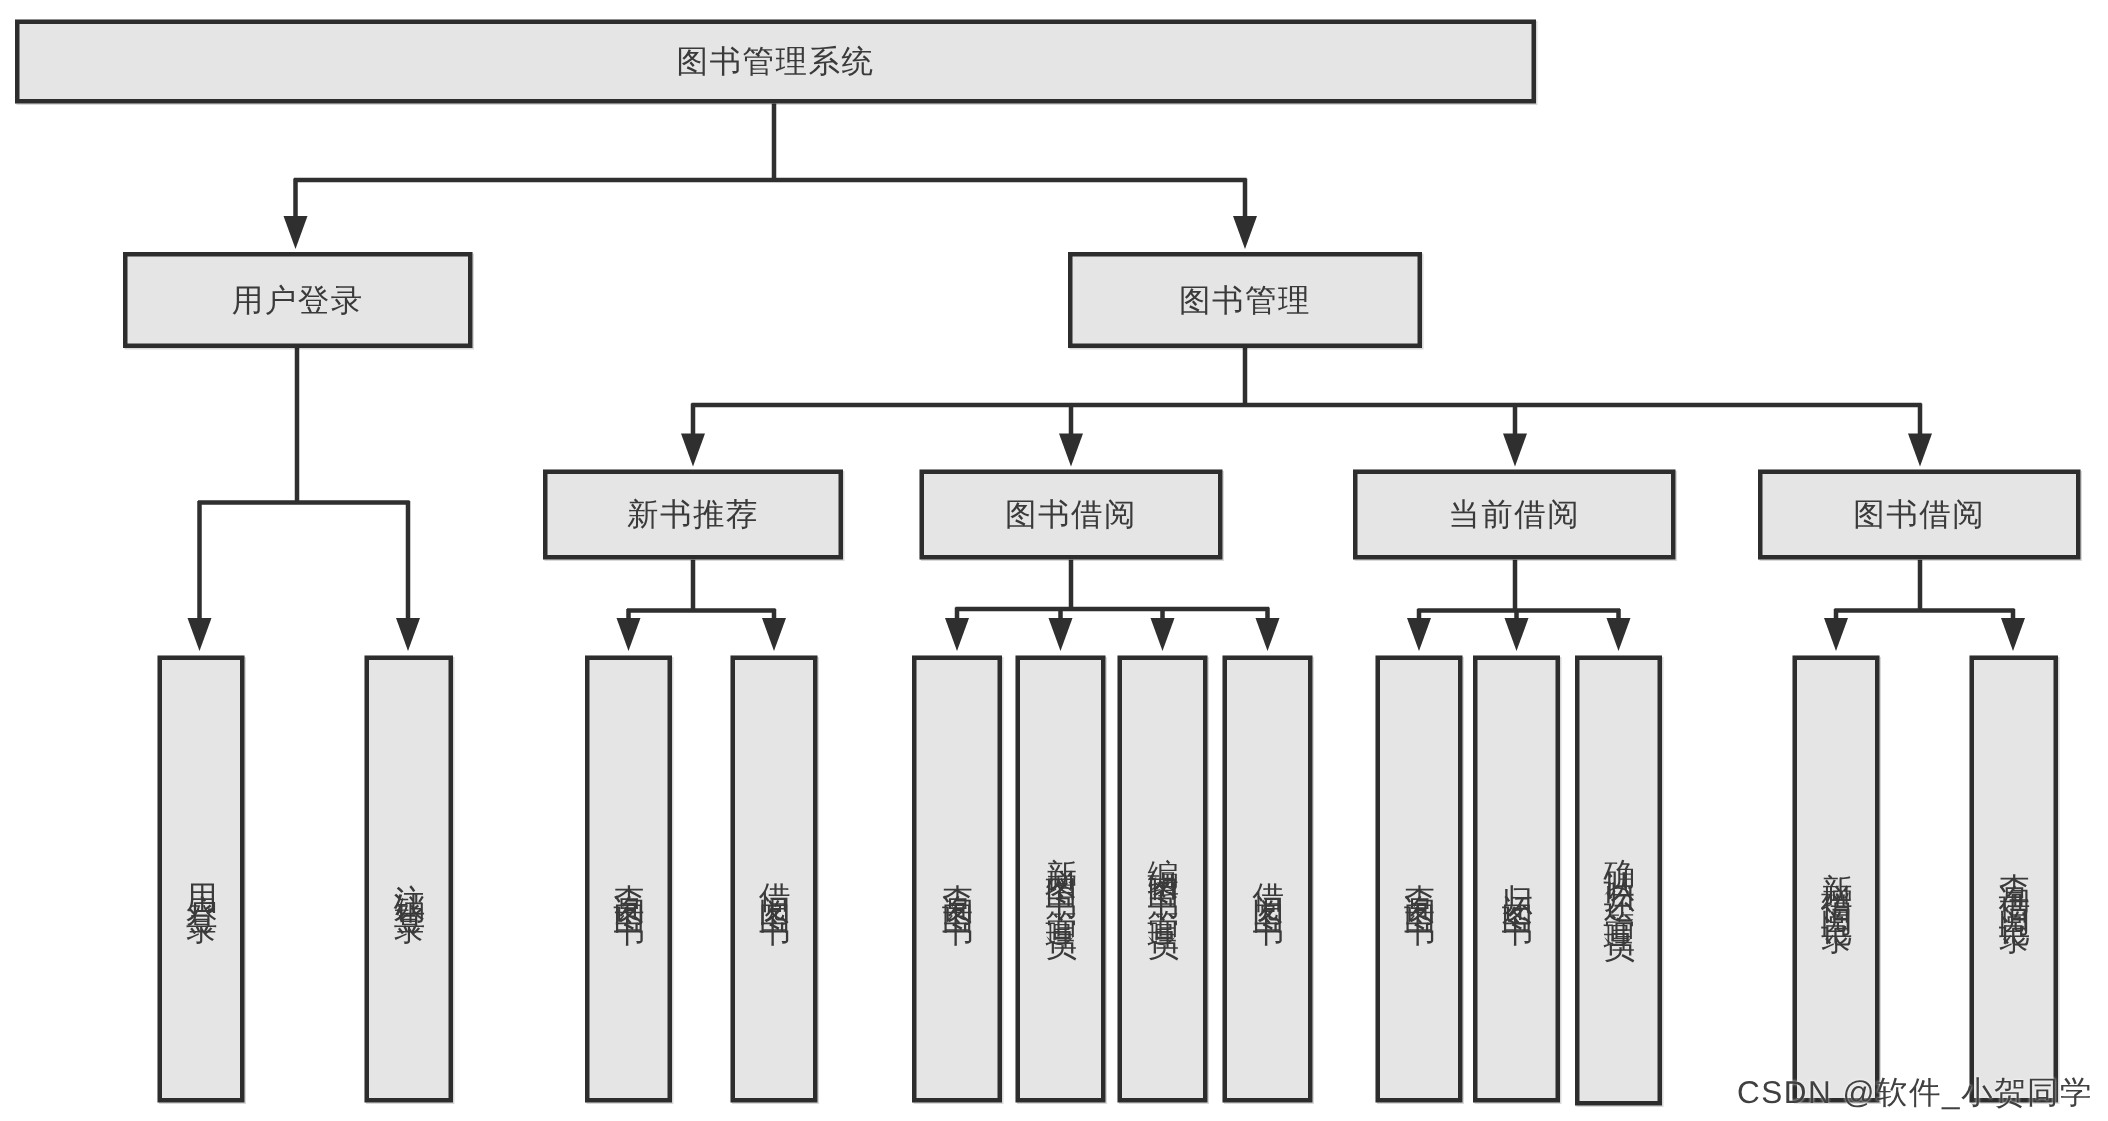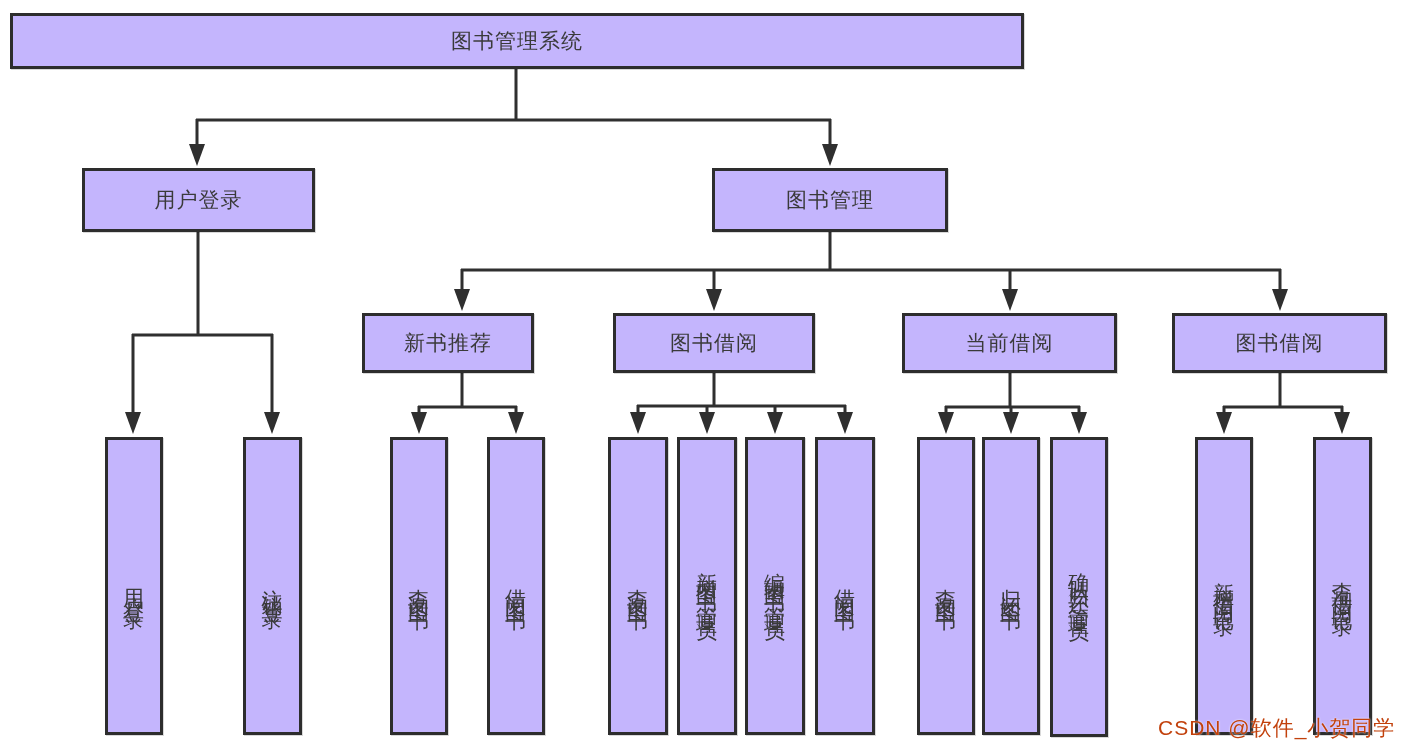--- a/index.html
+++ b/index.html
@@ -19,21 +19,21 @@
     position: absolute;
     left: 0;
     top: 0;
     width: 1405px;
     height: 747px;
     z-index: 1;
   }
   .node {
     position: absolute;
     box-sizing: border-box;
-    background: #c4b5fd;
+    background: #e5e5e5;
     border: 3px solid #2d2d2d;
     display: flex;
     align-items: center;
     justify-content: center;
     z-index: 2;
     color: #3a3a3a;
     font-size: 21px;
     letter-spacing: 1px;
     box-shadow: 1px 1px 0 rgba(0,0,0,0.15);
   }
@@ -43,21 +43,21 @@
     letter-spacing: 7px;
     line-height: 1;
     font-size: 21px;
   }
   .leaf span { display: inline-block; }
   .watermark {
     position: absolute;
     left: 1158px;
     top: 714px;
     z-index: 5;
-    color: #c2410c;
+    color: #404040;
     font-size: 21px;
     letter-spacing: 1px;
     white-space: nowrap;
     text-shadow: 0 0 2px #ffffff;
   }
 </style>
 </head>
 <body>
 
 <div class="canvas">
@@ -125,21 +125,21 @@
     <span>图书管理系统</span>
   </div>
 
   <div class="node" style="left:82px; top:168px; width:233px; height:64px;">
     <span>用户登录</span>
   </div>
   <div class="node" style="left:712px; top:168px; width:236px; height:64px;text-align:center;">
     <span>图书管理</span>
   </div>
 
-  <div class="node" style="left:362px; top:313px; width:172px; height:60px;">
+  <div class="node" style="left:362px; top:313px; width:200px; height:60px;">
     <span>新书推荐</span>
   </div>
   <div class="node" style="left:613px; top:313px; width:202px; height:60px;">
     <span>图书借阅</span>
   </div>
   <div class="node" style="left:902px; top:313px; width:215px; height:60px;">
     <span>当前借阅</span>
   </div>
   <div class="node" style="left:1172px; top:313px; width:215px; height:60px;">
     <span>图书借阅</span>

